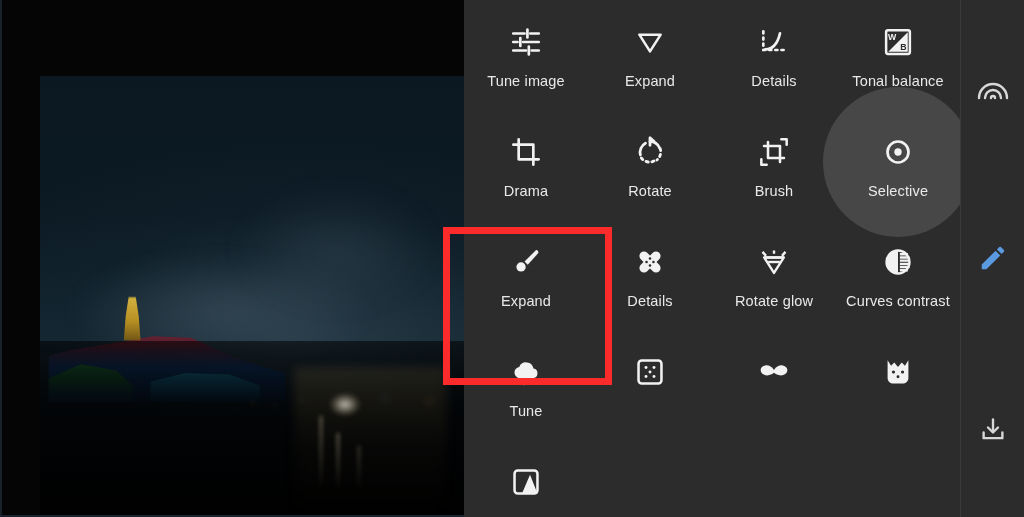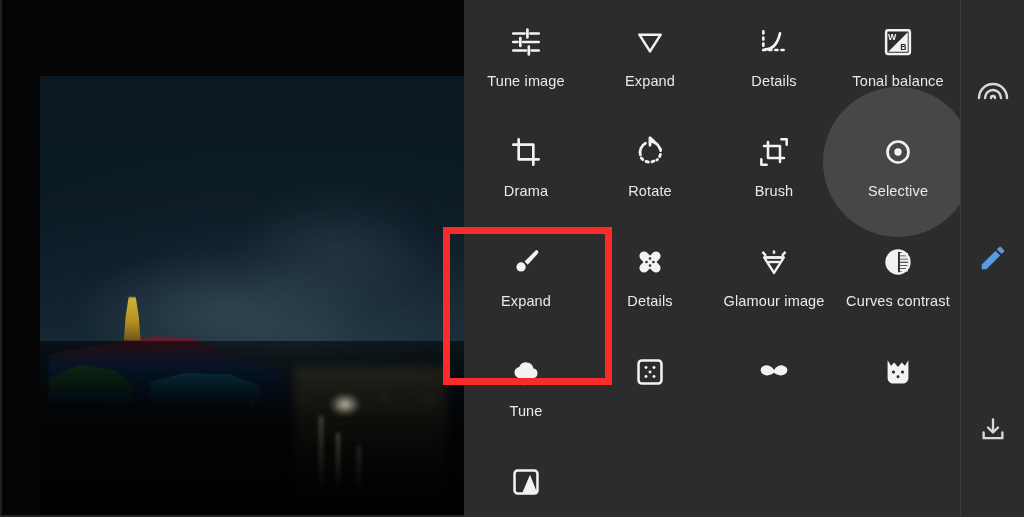--- a/index.html
+++ b/index.html
@@ -291,21 +291,21 @@
         </div>
         <div class="tool">
           <div class="glyph">
             <svg width="32" height="32" viewBox="0 0 24 24" fill="none" stroke="currentColor" stroke-width="1.8" stroke-linejoin="round">
               <path d="M4.6 8.6h14.8L12 20.2 4.6 8.6z"></path>
               <path d="M4.6 8.6h14.8"></path>
               <path d="M7.6 12h8.8"></path>
               <path d="M3.4 4.4l2.6 3M20.6 4.4l-2.6 3M12 3.4v2.4"></path>
             </svg>
           </div>
-          <div class="lbl">Glamour image</div>
+          <div class="lbl">Rotate glow</div>
         </div>
         <div class="tool">
           <div class="glyph">
             <svg width="32" height="32" viewBox="0 0 24 24" fill="none" stroke="currentColor" stroke-width="1.8">
               <circle cx="12" cy="12" r="8.6"></circle>
               <path d="M12 3.4a8.6 8.6 0 0 0 0 17.2z" fill="currentColor" stroke="none"></path>
               <path d="M13.4 6.2h6M13.4 8.6h7.2M13.4 11h7.4M13.4 13.4h7.4M13.4 15.8h7.2M13.4 18.2h6"></path>
             </svg>
           </div>
           <div class="lbl">Curves contrast</div>

